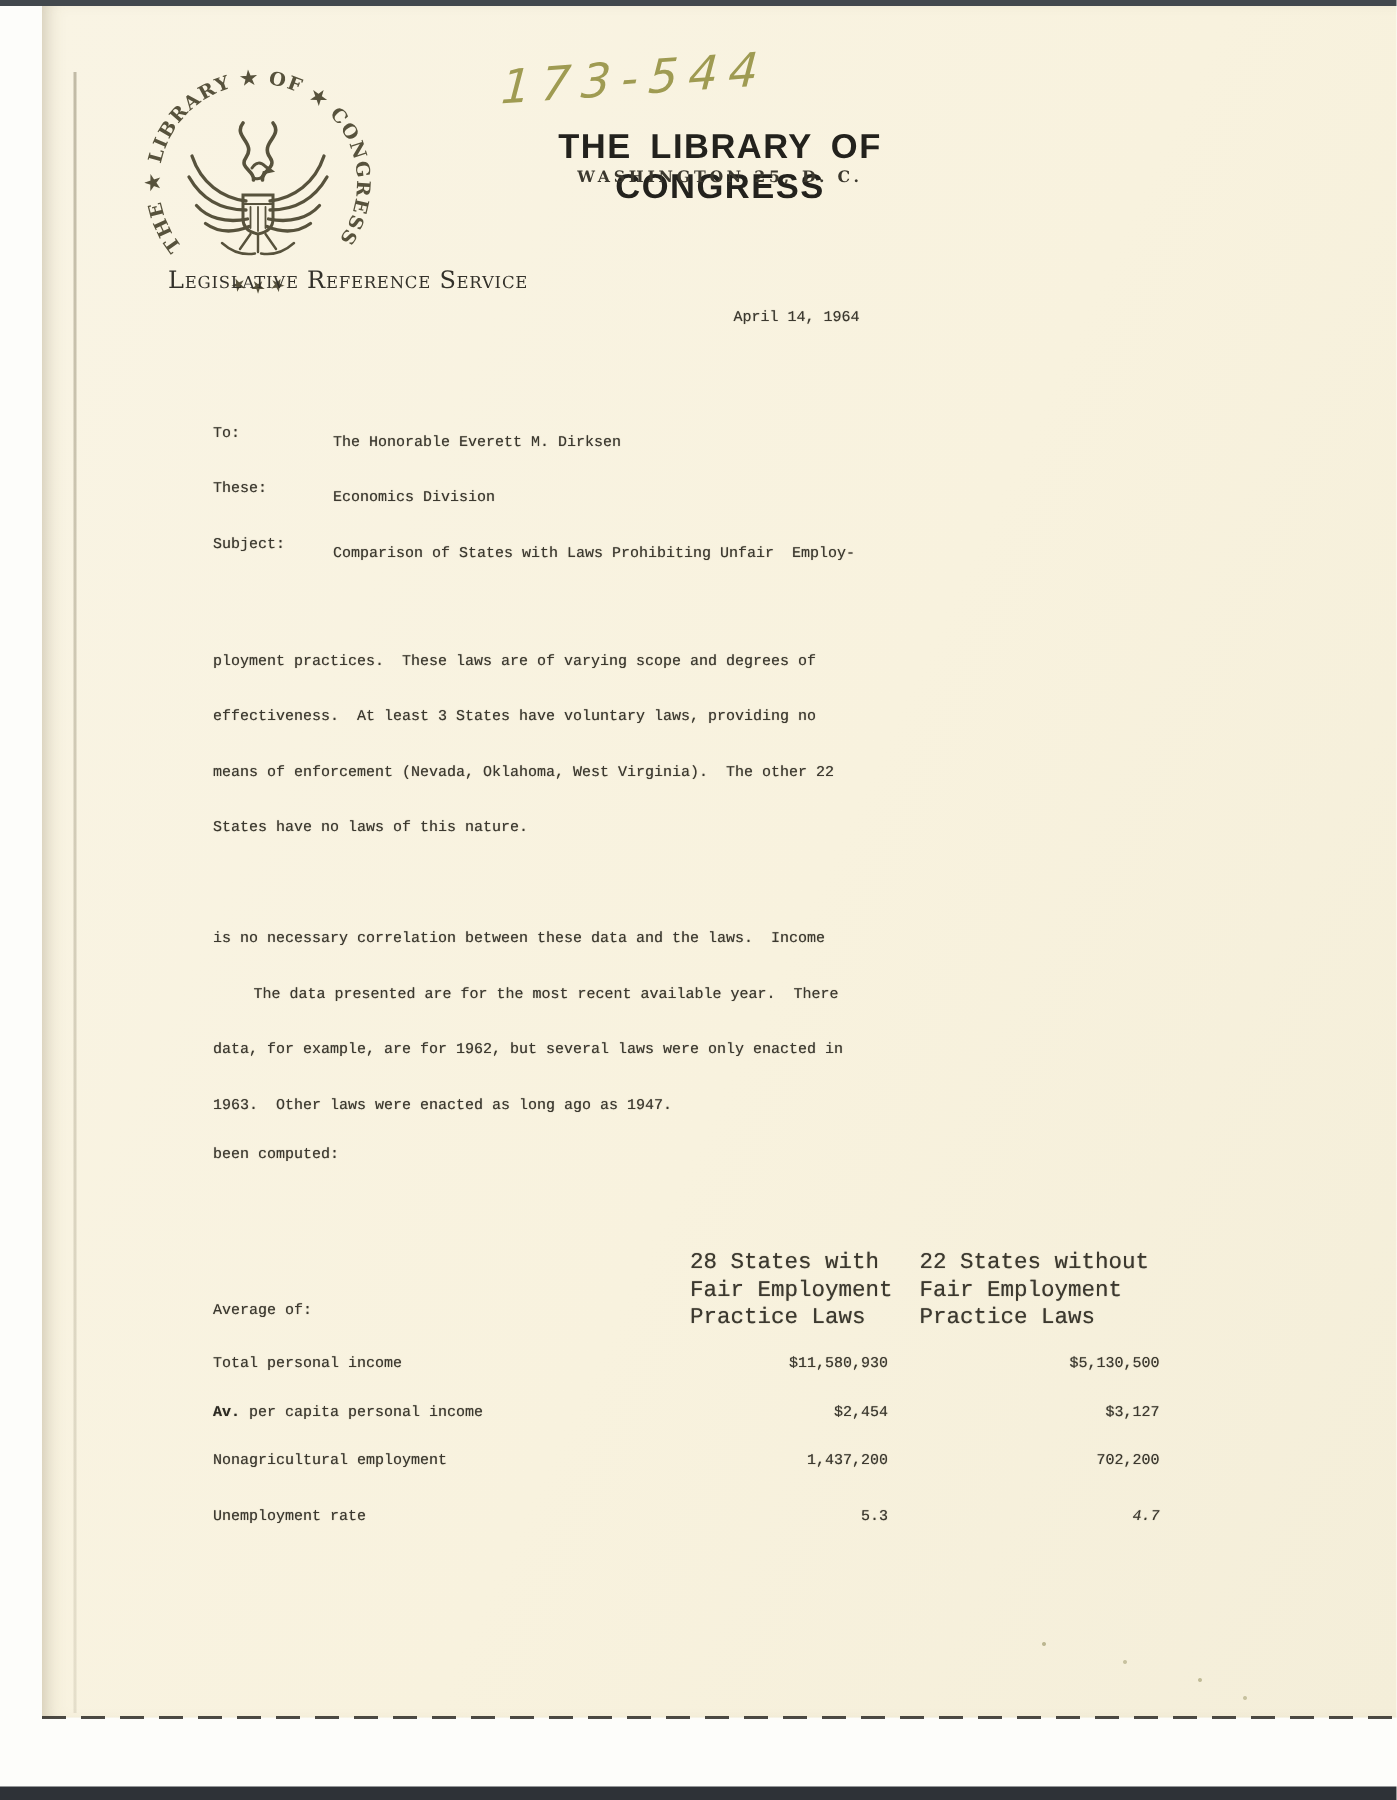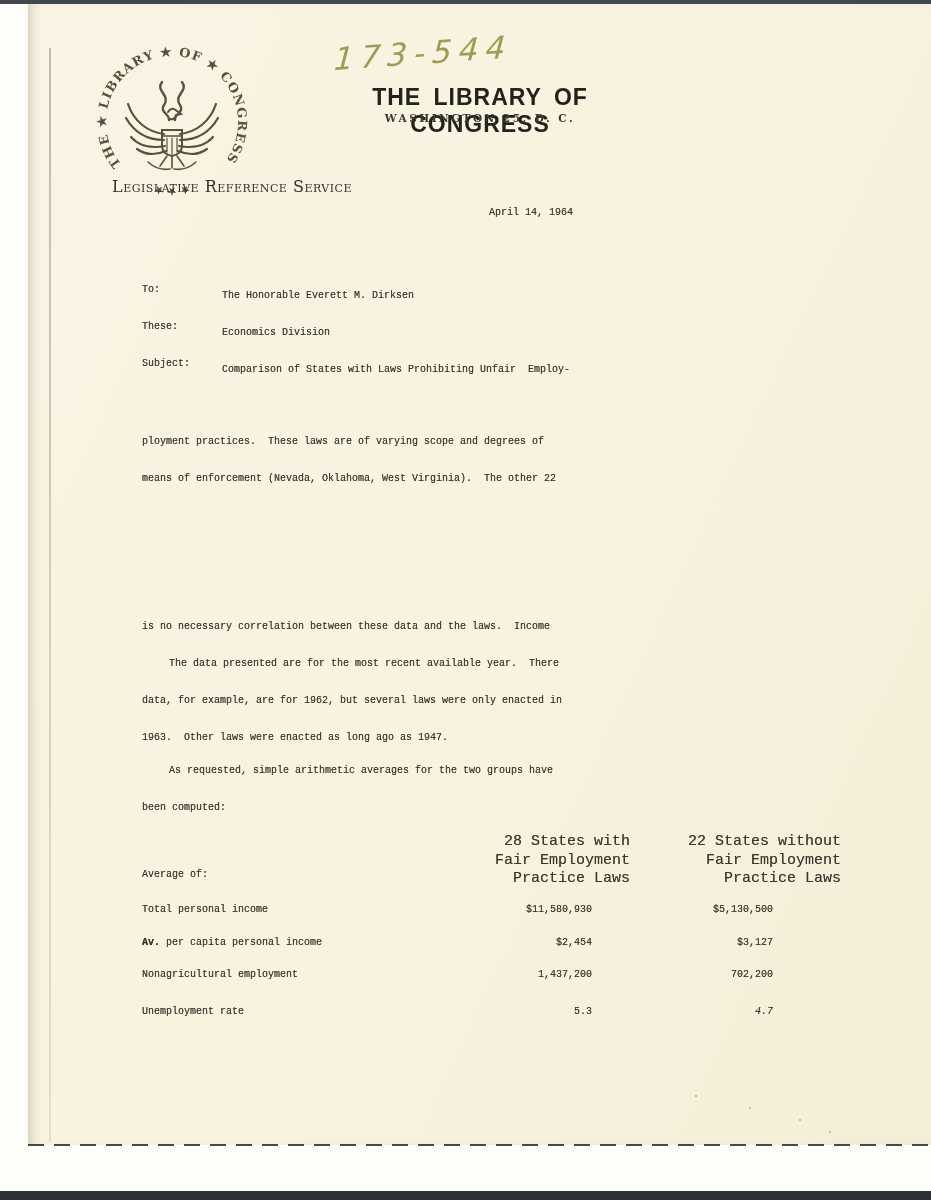--- a/index.html
+++ b/index.html
@@ -67,24 +67,24 @@
   .memo-label { position: absolute; left: 0; top: 0; }
   .memo-lines { position: absolute; left: 80px; top: 0; width: 620px; }
   .memo-lines .vline { line-height: 24px; }
   .memo-lines .vline + .vline { padding-left: 28px; }
 
   .para { position: absolute; left: 142px; width: 690px; }
   .para .line { height: 37px; line-height: 28px; }
   .para .line.indent { padding-left: 27px; }
 
   
-  .col-head { position: absolute; text-align: right; }
+  .col-head { position: absolute; text-align: left; }
   .col-head .hline { line-height: 18.5px; font-size: 15px; }
   .col-head-1 { left: 460px; top: 833px; width: 170px; }
-  .col-head-2 { left: 656px; top: 833px; width: 185px; }
+  .col-head-2 { left: 613px; top: 833px; width: 185px; }
   .stub-label { position: absolute; left: 142px; top: 869px; }
   .trow { position: absolute; left: 0; width: 931px; height: 24px; }
   .trow .rlabel { position: absolute; left: 142px; top: 0; }
   .trow .rlabel .pfx { font-weight: 700; color: #2c2a22; }
   .trow .val { position: absolute; top: 0; width: 120px; text-align: right; }
   .trow .v1 { left: 472px; }
   .trow .v2 { left: 653px; }
   .trow.row-shift .v1 { padding-right: 22px; }
   .trow.row-shift .v2 { padding-right: 15px; font-style: italic; }
 
@@ -170,30 +170,31 @@
   </div>
   <div class="memo-field" style="top:358px">
     <div class="tw memo-label">Subject:</div>
     <div class="memo-lines">
       <div class="tw vline">Comparison of States with Laws Prohibiting Unfair  Employ-</div>
     </div>
   </div>
 
   <div class="para" style="top:428px">
     <div class="tw line">ployment practices.  These laws are of varying scope and degrees of</div>
+    <div class="tw line">effectiveness.  At least 3 States have voluntary laws, providing no</div>
     <div class="tw line">means of enforcement (Nevada, Oklahoma, West Virginia).  The other 22</div>
+    <div class="tw line">States have no laws of this nature.</div>
   </div>
   <div class="para" style="top:613px">
     <div class="tw line">is no necessary correlation between these data and the laws.  Income</div>
     <div class="tw line indent">The data presented are for the most recent available year.  There</div>
     <div class="tw line">data, for example, are for 1962, but several laws were only enacted in</div>
     <div class="tw line">1963.  Other laws were enacted as long ago as 1947.</div>
   </div>
   <div class="para" style="top:757px">
-    <div class="tw line indent">As requested, simple arithmetic averages for the two groups have</div>
     <div class="tw line">been computed:</div>
   </div>
 
   <div class="col-head col-head-1">
     <div class="tw hline">28 States with</div>
     <div class="tw hline">Fair Employment</div>
     <div class="tw hline">Practice Laws</div>
   </div>
   <div class="col-head col-head-2">
     <div class="tw hline">22 States without</div>

